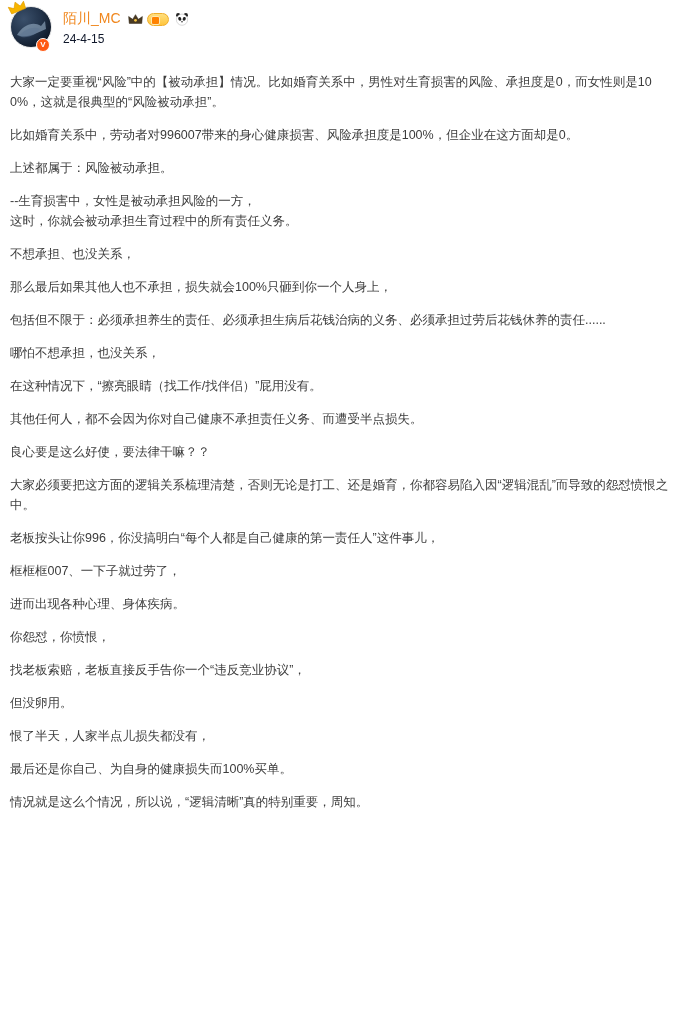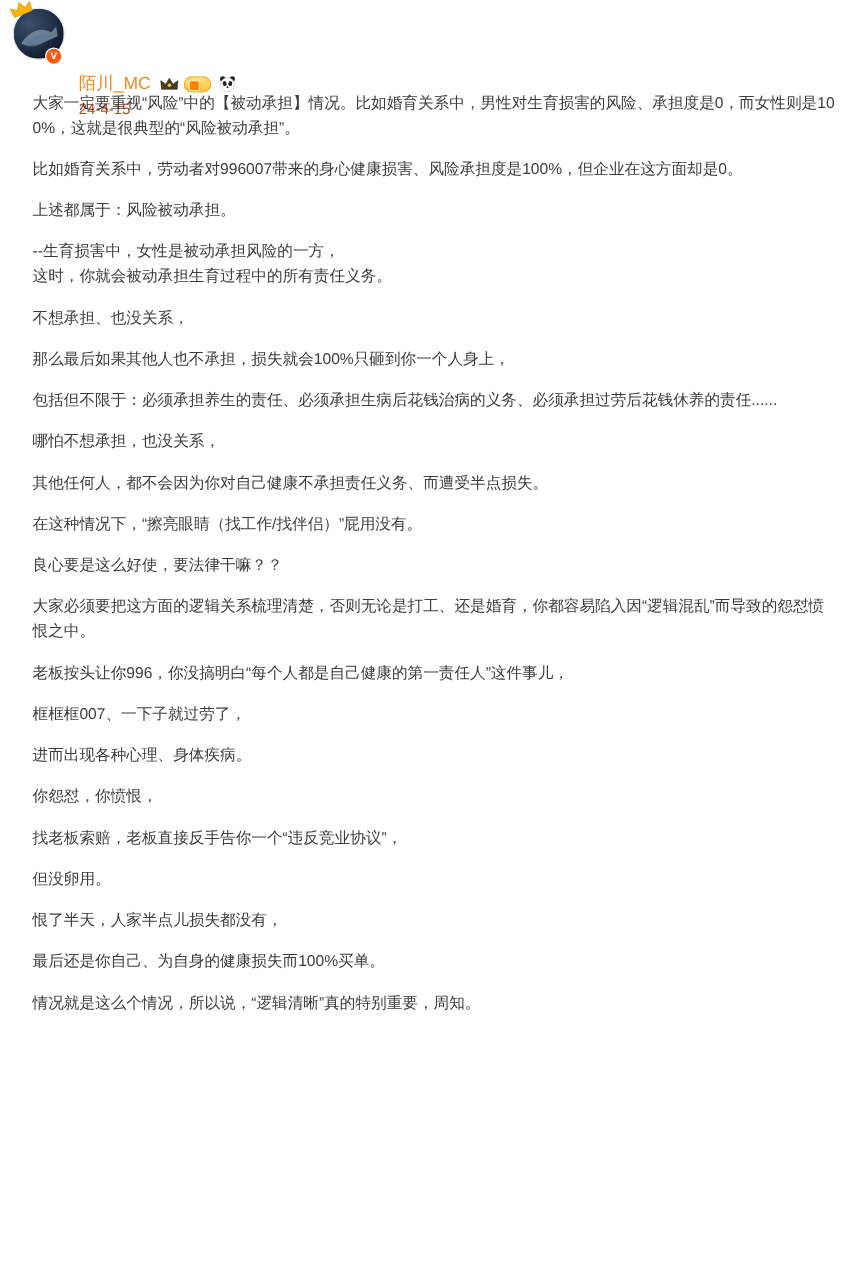--- a/index.html
+++ b/index.html
@@ -23,41 +23,41 @@
     position: absolute; left: -2px; top: -6px; width: 18px; height: 14px;
     transform: rotate(-22deg);
   }
   .verified-badge {
     position: absolute; left: 26px; top: 32px;
     width: 14px; height: 14px; border-radius: 50%;
     background: #ff5912; border: 1.5px solid #ffffff;
     color: #ffffff; font-size: 8px; font-weight: bold;
     display: flex; align-items: center; justify-content: center; line-height: 1;
   }
-  .meta { display: flex; flex-direction: column; gap: 4px; padding-top: 4px; margin-top: 48px; }
+  .meta { display: flex; flex-direction: column; gap: 4px; padding-top: 4px; }
   .name-row { display: flex; align-items: center; gap: 4px; }
   .username { color: #f0871e; font-size: 14px; font-weight: 500; cursor: pointer; }
   .member-crown { width: 15px; height: 12px; margin-left: 3px; cursor: pointer; }
   .vip-pill {
     position: relative; width: 22px; height: 13px; border-radius: 7px;
     background: linear-gradient(180deg, #ffdf7e 0%, #ffc53d 100%);
     border: 0.5px solid #f0ad2a; cursor: pointer;
   }
   .vip-pill .inner {
     position: absolute; left: 3px; top: 2px; width: 9px; height: 9px;
     border-radius: 2px; background: #ff8200; border: 1px solid #ffe9b0;
   }
   .panda-badge { width: 14px; height: 14px; margin-left: 2px; cursor: pointer; }
-  .post-date { color: #c2410c; font-size: 12px; }
+  .post-date { color: #0f172a; font-size: 12px; }
 
   
   .post-body { width: 660px; }
   .post-body p {
     color: #3c3c3c; font-size: 12.5px; line-height: 20px;
-    margin: 0 0 13px 16px; white-space: pre-line;
+    margin: 0 0 13px 0; white-space: pre-line;
     word-break: break-all;
   }
 </style>
 </head>
 <body>
 
 <div class="page">
 
   <header class="post-header">
     <div class="avatar-wrap">
@@ -100,22 +100,22 @@
   <main class="post-body">
       <p>大家一定要重视“风险”中的【被动承担】情况。比如婚育关系中，男性对生育损害的风险、承担度是0，而女性则是100%，这就是很典型的“风险被动承担”。</p>
       <p>比如婚育关系中，劳动者对996007带来的身心健康损害、风险承担度是100%，但企业在这方面却是0。</p>
       <p>上述都属于：风险被动承担。</p>
       <p>--生育损害中，女性是被动承担风险的一方，
 这时，你就会被动承担生育过程中的所有责任义务。</p>
       <p>不想承担、也没关系，</p>
       <p>那么最后如果其他人也不承担，损失就会100%只砸到你一个人身上，</p>
       <p>包括但不限于：必须承担养生的责任、必须承担生病后花钱治病的义务、必须承担过劳后花钱休养的责任......</p>
       <p>哪怕不想承担，也没关系，</p>
+      <p>在这种情况下，“擦亮眼睛（找工作/找伴侣）”屁用没有。</p>
       <p>其他任何人，都不会因为你对自己健康不承担责任义务、而遭受半点损失。</p>
-      <p>在这种情况下，“擦亮眼睛（找工作/找伴侣）”屁用没有。</p>
       <p>良心要是这么好使，要法律干嘛？？</p>
       <p>大家必须要把这方面的逻辑关系梳理清楚，否则无论是打工、还是婚育，你都容易陷入因“逻辑混乱”而导致的怨怼愤恨之中。</p>
       <p>老板按头让你996，你没搞明白“每个人都是自己健康的第一责任人”这件事儿，</p>
       <p>框框框007、一下子就过劳了，</p>
       <p>进而出现各种心理、身体疾病。</p>
       <p>你怨怼，你愤恨，</p>
       <p>找老板索赔，老板直接反手告你一个“违反竞业协议”，</p>
       <p>但没卵用。</p>
       <p>恨了半天，人家半点儿损失都没有，</p>
       <p>最后还是你自己、为自身的健康损失而100%买单。</p>

